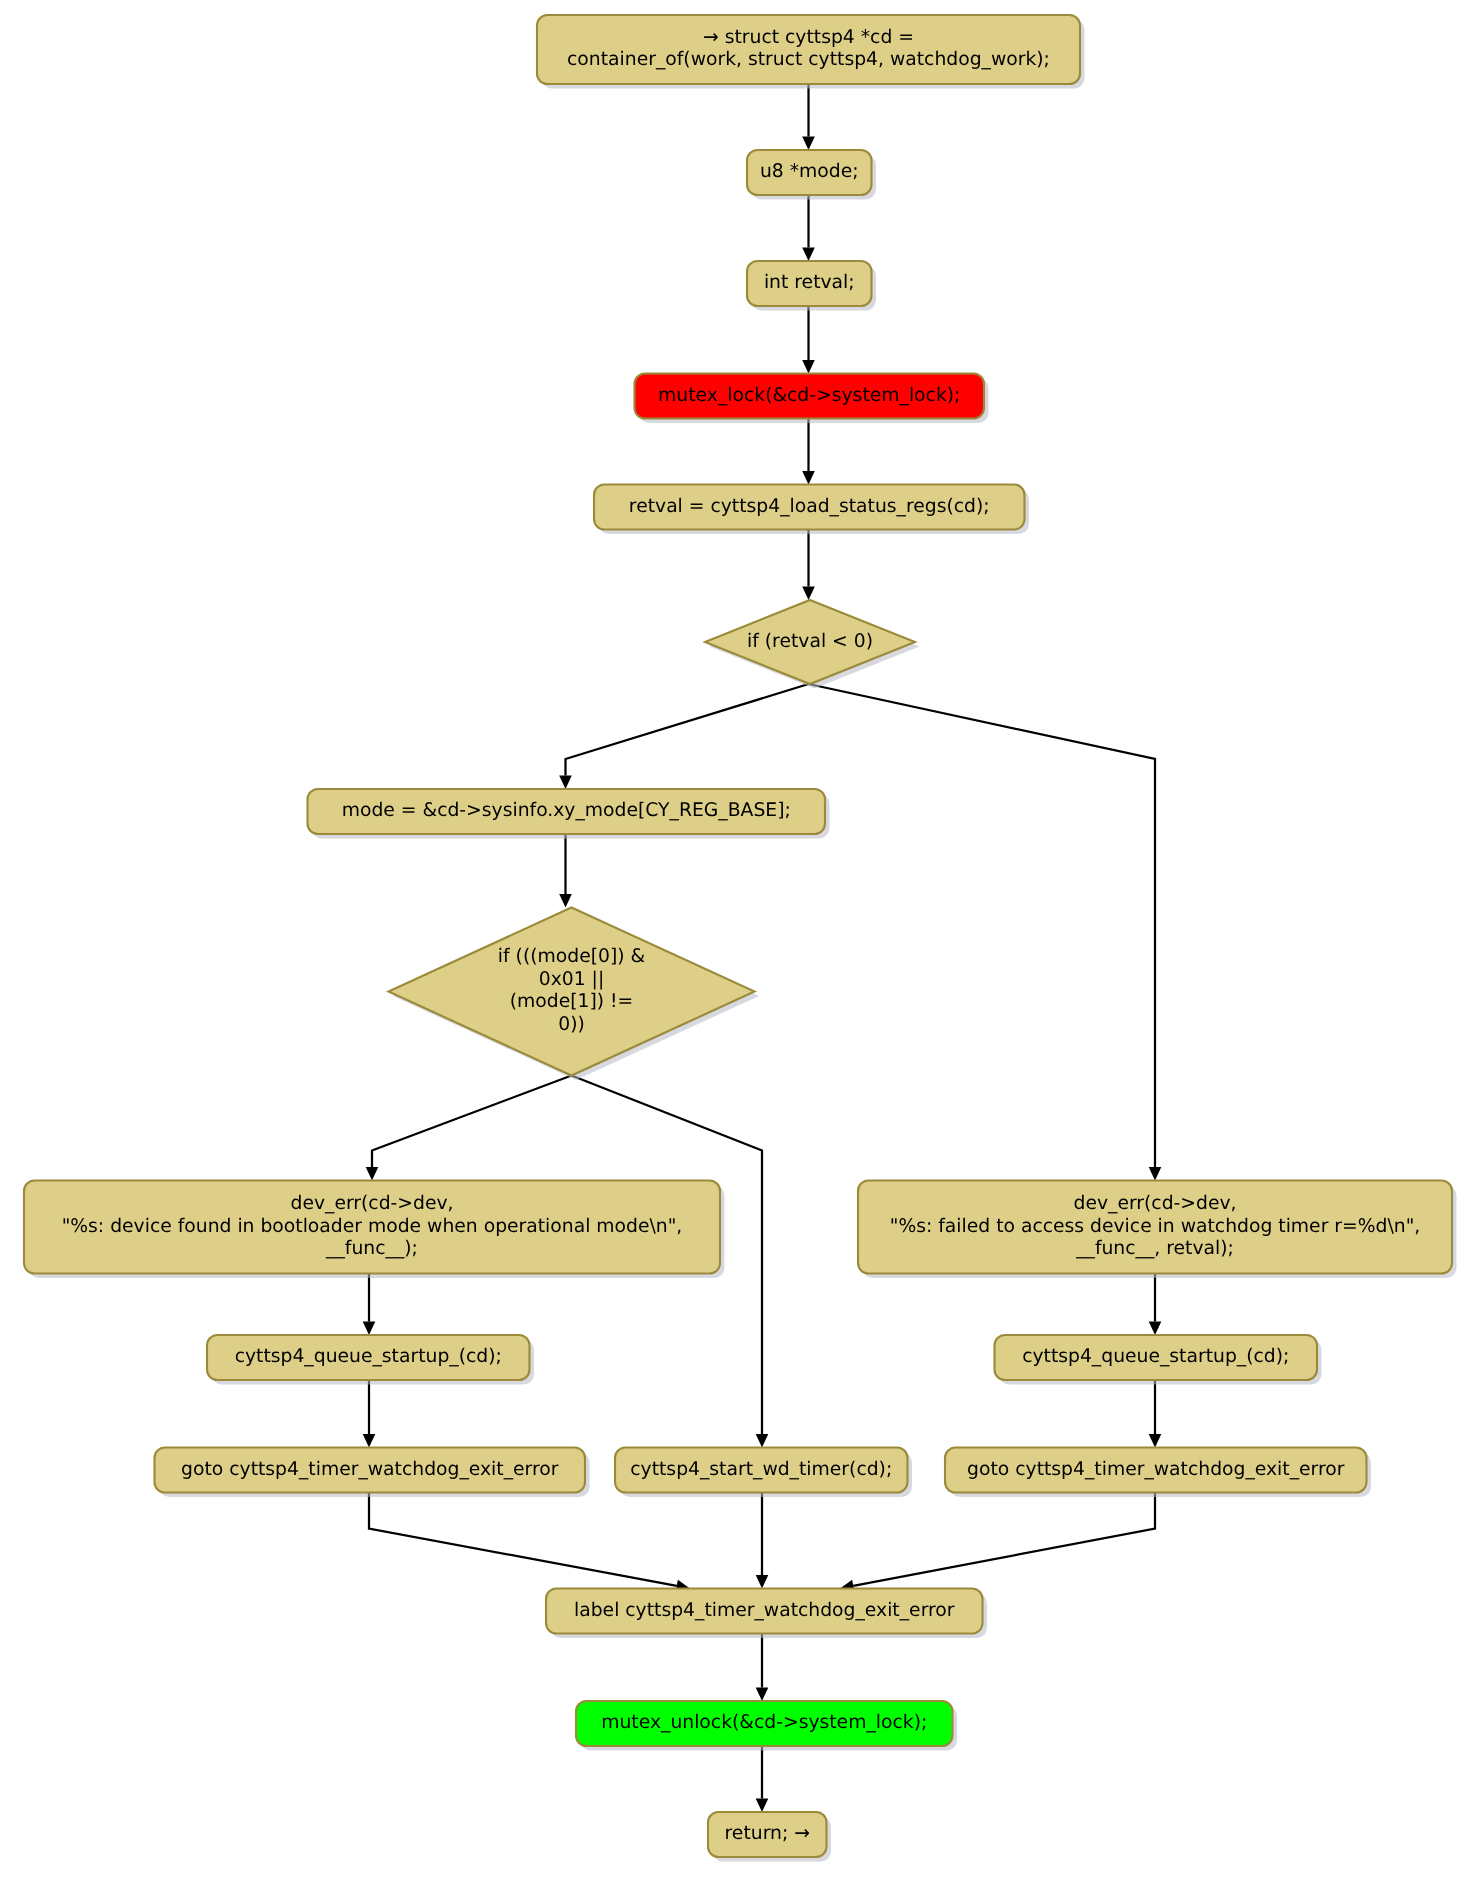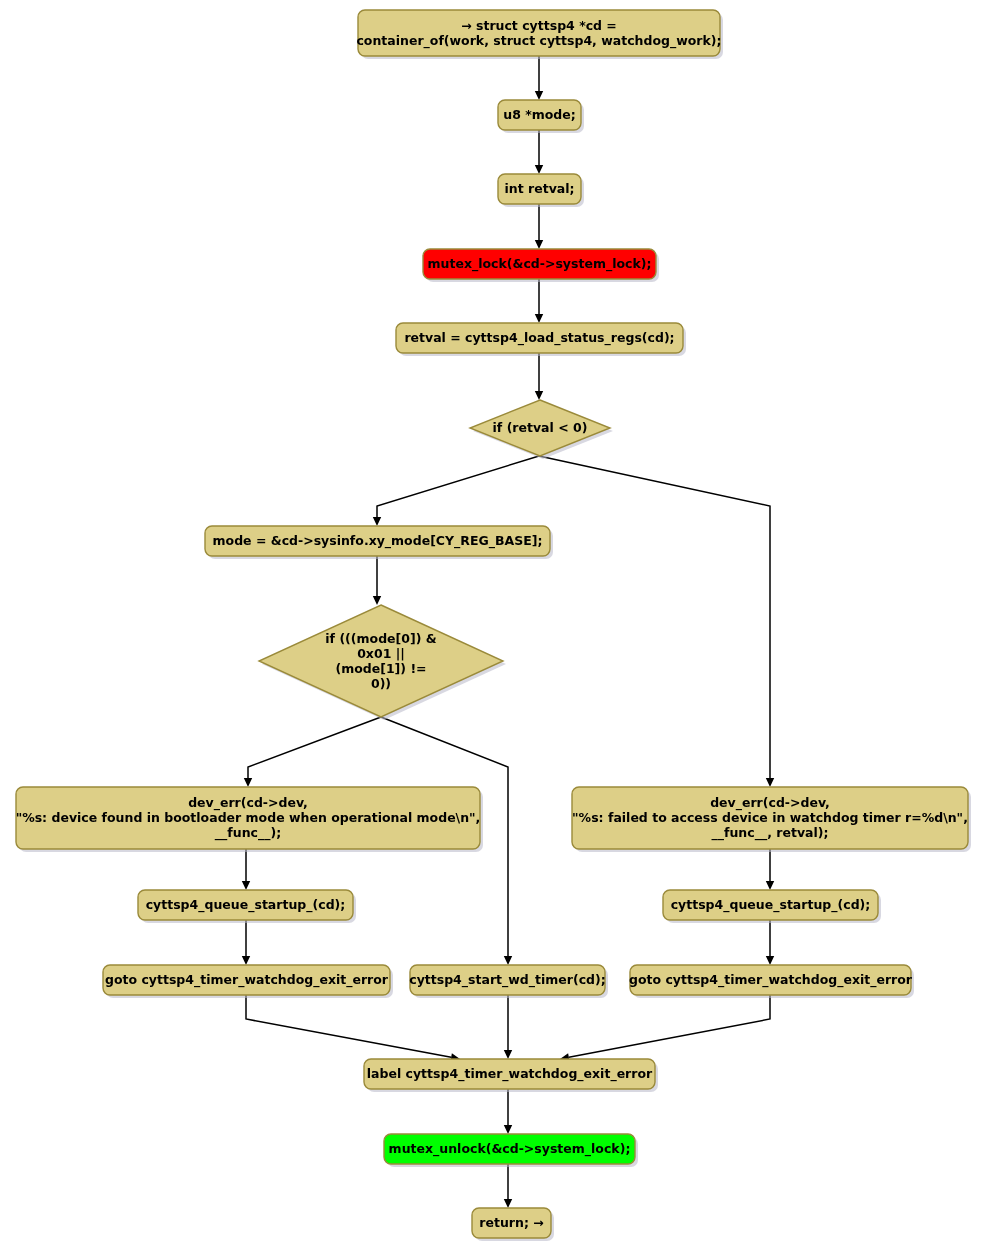--- a/index.html
+++ b/index.html
@@ -11,21 +11,20 @@
   body {
     width: 984px;
     height: 1255px;
     font-family: "DejaVu Sans", "Liberation Sans", sans-serif;
     overflow: hidden;
   }
   #flow-root {
     position: relative;
     width: 984px;
     height: 887px;
-    font-weight: bold;
   }
   svg#flow-svg {
     display: block;
     width: 984px;
     height: 1255px;
   }
   .node-shape {
     stroke-width: 1.4;
   }
   .node-shadow {

